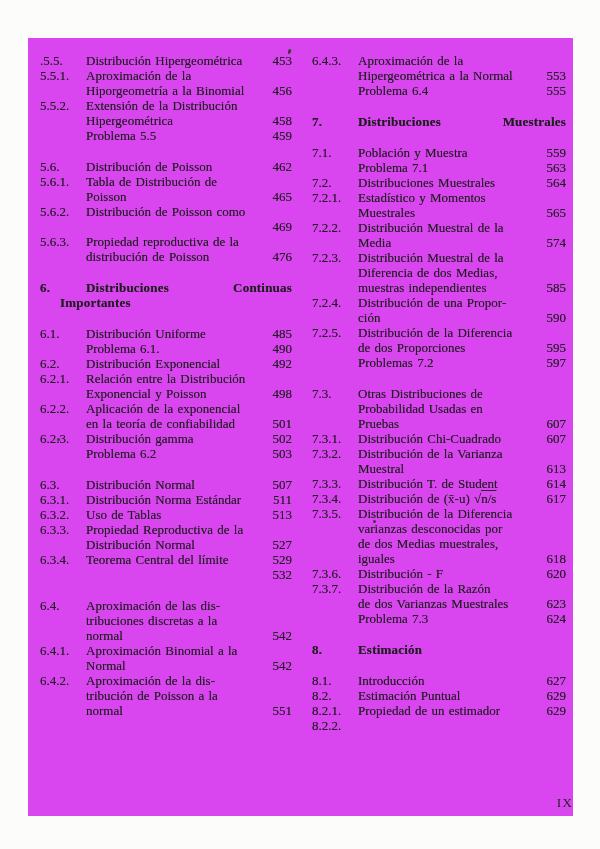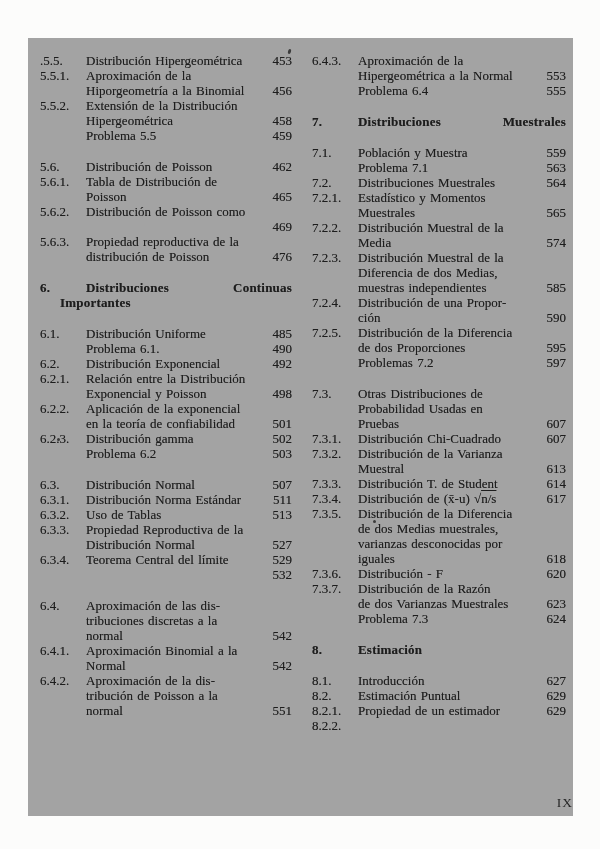--- a/index.html
+++ b/index.html
@@ -4,21 +4,21 @@
 <style>
   html,body{margin:0;padding:0;}
   body{
     width:600px;height:849px;position:relative;overflow:hidden;
     background:#fcfcfb;
     font-family:"Liberation Serif","DejaVu Serif",serif;
     color:#1d1d1d;
   }
   .page{
     position:absolute;left:28px;top:38px;width:545px;height:778px;
-    background:#a3a3a3;
+    background:#d946ef;
   }
   .col{
     position:absolute;top:15px;font-size:13px;line-height:15px;
     word-spacing:1px;
     text-shadow:0 0 0.4px rgba(20,20,20,0.45);
   }
   .col-left{left:12px;width:252px;}
   .col-right{left:284px;width:254px;}
   .row{display:flex;align-items:baseline;}
   .num{flex:0 0 46px;}
@@ -359,25 +359,25 @@
         <span class="num">7.3.4.</span>
         <span class="txt">Distribución de (x̄-u) √<span class="rad">n/s</span></span>
         <span class="pg">617</span>
       </div>
       <div class="row">
         <span class="num">7.3.5.</span>
         <span class="txt">Distribución de la Diferencia</span>
       </div>
       <div class="row">
         <span class="num"></span>
+        <span class="txt">varianzas desconocidas por</span>
+      </div>
+      <div class="row">
+        <span class="num"></span>
         <span class="txt">de dos Medias muestrales,</span>
-      </div>
-      <div class="row">
-        <span class="num"></span>
-        <span class="txt">varianzas desconocidas por</span>
       </div>
       <div class="row">
         <span class="num"></span>
         <span class="txt">iguales</span>
         <span class="pg">618</span>
       </div>
       <div class="row">
         <span class="num">7.3.6.</span>
         <span class="txt">Distribución - F</span>
         <span class="pg">620</span>

